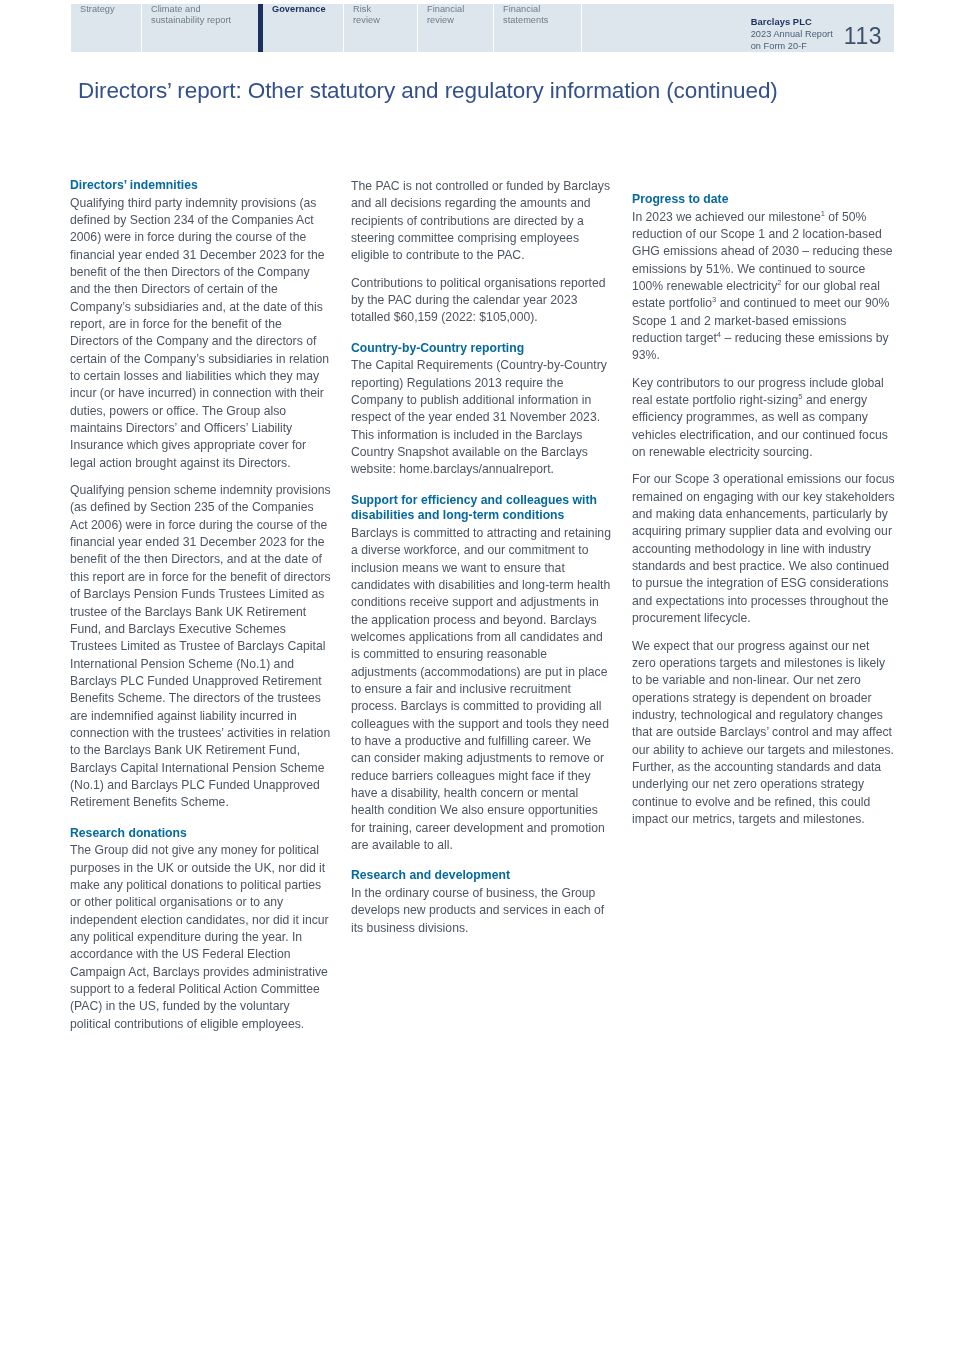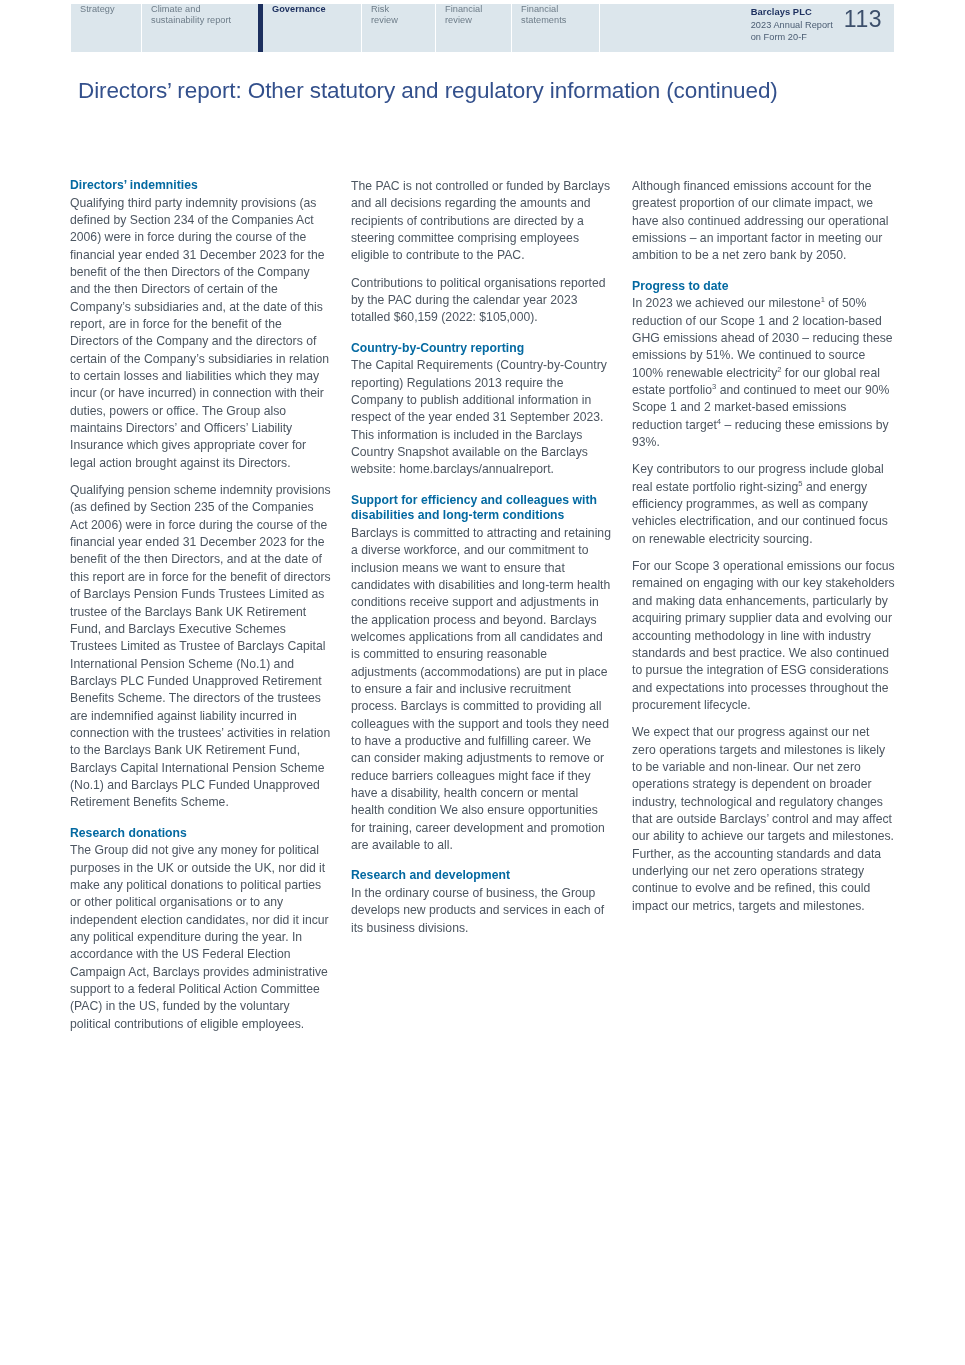--- a/index.html
+++ b/index.html
@@ -51,30 +51,30 @@
   .nav-tab.active {
     border-left: 5px solid #1c2f5e;
     margin-left: -1px;
   }
   .nav-tab.active .tab-label {
     color: #1c2f5e;
     font-weight: bold;
   }
   .tab-w-strategy { width: 72px; }
   .tab-w-climate { width: 117px; }
-  .tab-w-governance { width: 104px; }
+  .tab-w-governance { width: 86px; }
   .tab-w-risk { width: 74px; }
   .tab-w-finrev { width: 76px; }
   .tab-w-finstat { width: 88px; }
 
   .header-spacer { flex: 1 1 auto; }
 
   .header-right {
     display: flex;
-    align-items: flex-start;
+    align-items: flex-end;
     padding-right: 12px;
   }
   .brand-block {
     text-align: left;
     margin-right: 11px;
     padding-top: 2px;
   }
   .brand-name {
     font-size: 9.4px;
     font-weight: bold;
@@ -208,29 +208,28 @@
     <p class="body">Qualifying third party indemnity provisions (as defined by Section 234 of the Companies Act 2006) were in force during the course of the financial year ended 31 December 2023 for the benefit of the then Directors of the Company and the then Directors of certain of the Company’s subsidiaries and, at the date of this report, are in force for the benefit of the Directors of the Company and the directors of certain of the Company’s subsidiaries in relation to certain losses and liabilities which they may incur (or have incurred) in connection with their duties, powers or office. The Group also maintains Directors’ and Officers’ Liability Insurance which gives appropriate cover for legal action brought against its Directors.</p>
     <p class="body">Qualifying pension scheme indemnity provisions (as defined by Section 235 of the Companies Act 2006) were in force during the course of the financial year ended 31 December 2023 for the benefit of the then Directors, and at the date of this report are in force for the benefit of directors of Barclays Pension Funds Trustees Limited as trustee of the Barclays Bank UK Retirement Fund, and Barclays Executive Schemes Trustees Limited as Trustee of Barclays Capital International Pension Scheme (No.1) and Barclays PLC Funded Unapproved Retirement Benefits Scheme. The directors of the trustees are indemnified against liability incurred in connection with the trustees’ activities in relation to the Barclays Bank UK Retirement Fund, Barclays Capital International Pension Scheme (No.1) and Barclays PLC Funded Unapproved Retirement Benefits Scheme.</p>
     <h3 class="sec-head spaced">Research donations</h3>
     <p class="body">The Group did not give any money for political purposes in the UK or outside the UK, nor did it make any political donations to political parties or other political organisations or to any independent election candidates, nor did it incur any political expenditure during the year. In accordance with the US Federal Election Campaign Act, Barclays provides administrative support to a federal Political Action Committee (PAC) in the US, funded by the voluntary political contributions of eligible employees.</p>
   </div>
 
   <div class="col">
     <p class="body">The PAC is not controlled or funded by Barclays and all decisions regarding the amounts and recipients of contributions are directed by a steering committee comprising employees eligible to contribute to the PAC.</p>
     <p class="body">Contributions to political organisations reported by the PAC during the calendar year 2023 totalled $60,159 (2022: $105,000).</p>
     <h3 class="sec-head spaced">Country-by-Country reporting</h3>
-    <p class="body">The Capital Requirements (Country-by-Country reporting) Regulations 2013 require the Company to publish additional information in respect of the year ended 31 September 2023. This information is included in the Barclays Country Snapshot available on the Barclays website: home.barclays/annualreport.</p>
+    <p class="body">The Capital Requirements (Country-by-Country reporting) Regulations 2013 require the Company to publish additional information in respect of the year ended 31 November 2023. This information is included in the Barclays Country Snapshot available on the Barclays website: home.barclays/annualreport.</p>
     <h3 class="sec-head spaced">Support for efficiency and colleagues with disabilities and long-term conditions</h3>
     <p class="body">Barclays is committed to attracting and retaining a diverse workforce, and our commitment to inclusion means we want to ensure that candidates with disabilities and long-term health conditions receive support and adjustments in the application process and beyond. Barclays welcomes applications from all candidates and is committed to ensuring reasonable adjustments (accommodations) are put in place to ensure a fair and inclusive recruitment process. Barclays is committed to providing all colleagues with the support and tools they need to have a productive and fulfilling career. We can consider making adjustments to remove or reduce barriers colleagues might face if they have a disability, health concern or mental health condition We also ensure opportunities for training, career development and promotion are available to all.</p>
     <h3 class="sec-head spaced">Research and development</h3>
     <p class="body">In the ordinary course of business, the Group develops new products and services in each of its business divisions.</p>
   </div>
 
   <div class="col">
-    <p class="body">Although financed emissions account for the greatest proportion of our climate impact, we have also continued addressing our operational emissions – an important factor in meeting our ambition to be a net zero bank by 2050.</p>
 
     <h3 class="sec-head spaced">Progress to date</h3>
     <p class="body"><span>In 2023 we achieved our milestone</span><sup>1</sup><span> of 50% reduction of our Scope 1 and 2 location-based GHG emissions ahead of 2030 – reducing these emissions by 51%. We continued to source 100% renewable electricity</span><sup>2</sup><span> for our global real estate portfolio</span><sup>3</sup><span> and continued to meet our 90% Scope 1 and 2 market-based emissions reduction target</span><sup>4</sup><span> – reducing these emissions by 93%.</span></p>
 
     <p class="body"><span>Key contributors to our progress include global real estate portfolio right-sizing</span><sup>5</sup><span> and energy efficiency programmes, as well as company vehicles electrification, and our continued focus on renewable electricity sourcing.</span></p>
 
     <p class="body">For our Scope 3 operational emissions our focus remained on engaging with our key stakeholders and making data enhancements, particularly by acquiring primary supplier data and evolving our accounting methodology in line with industry standards and best practice. We also continued to pursue the integration of ESG considerations and expectations into processes throughout the procurement lifecycle.</p>
     <p class="body">We expect that our progress against our net zero operations targets and milestones is likely to be variable and non-linear. Our net zero operations strategy is dependent on broader industry, technological and regulatory changes that are outside Barclays’ control and may affect our ability to achieve our targets and milestones. Further, as the accounting standards and data underlying our net zero operations strategy continue to evolve and be refined, this could impact our metrics, targets and milestones.</p>
   </div>
 </div>

